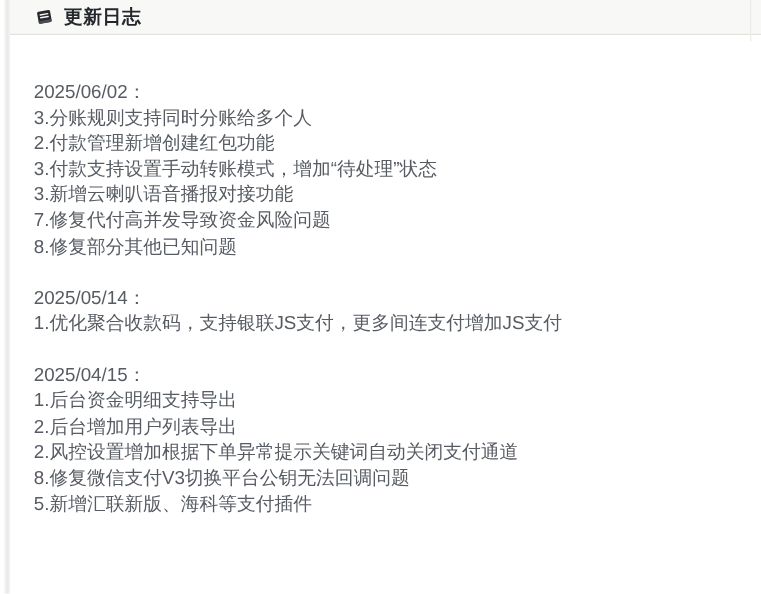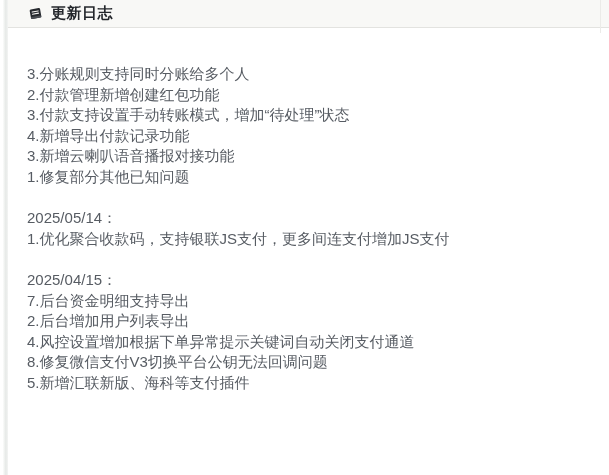--- a/index.html
+++ b/index.html
@@ -81,36 +81,37 @@
         </g>
       </svg>
     </span>
     <span class="title">更新日志</span>
     <span class="header-right-line"></span>
   </div>
 
   <div class="content">
 
     <div class="section">
+      <div class="line">2025/06/02：</div>
       <div class="line">3.分账规则支持同时分账给多个人</div>
       <div class="line">2.付款管理新增创建红包功能</div>
       <div class="line">3.付款支持设置手动转账模式，增加“待处理”状态</div>
-      <div class="line">4.新增导出付款记录功能</div>
       <div class="line">3.新增云喇叭语音播报对接功能</div>
-      <div class="line">1.修复部分其他已知问题</div>
+      <div class="line">7.修复代付高并发导致资金风险问题</div>
+      <div class="line">8.修复部分其他已知问题</div>
     </div>
 
     <div class="section">
       <div class="line">2025/05/14：</div>
       <div class="line">1.优化聚合收款码，支持银联JS支付，更多间连支付增加JS支付</div>
     </div>
 
     <div class="section">
       <div class="line">2025/04/15：</div>
-      <div class="line">7.后台资金明细支持导出</div>
+      <div class="line">1.后台资金明细支持导出</div>
       <div class="line">2.后台增加用户列表导出</div>
-      <div class="line">4.风控设置增加根据下单异常提示关键词自动关闭支付通道</div>
+      <div class="line">2.风控设置增加根据下单异常提示关键词自动关闭支付通道</div>
       <div class="line">8.修复微信支付V3切换平台公钥无法回调问题</div>
       <div class="line">5.新增汇联新版、海科等支付插件</div>
     </div>
 
   </div>
 </div>
 
 </body></html>

